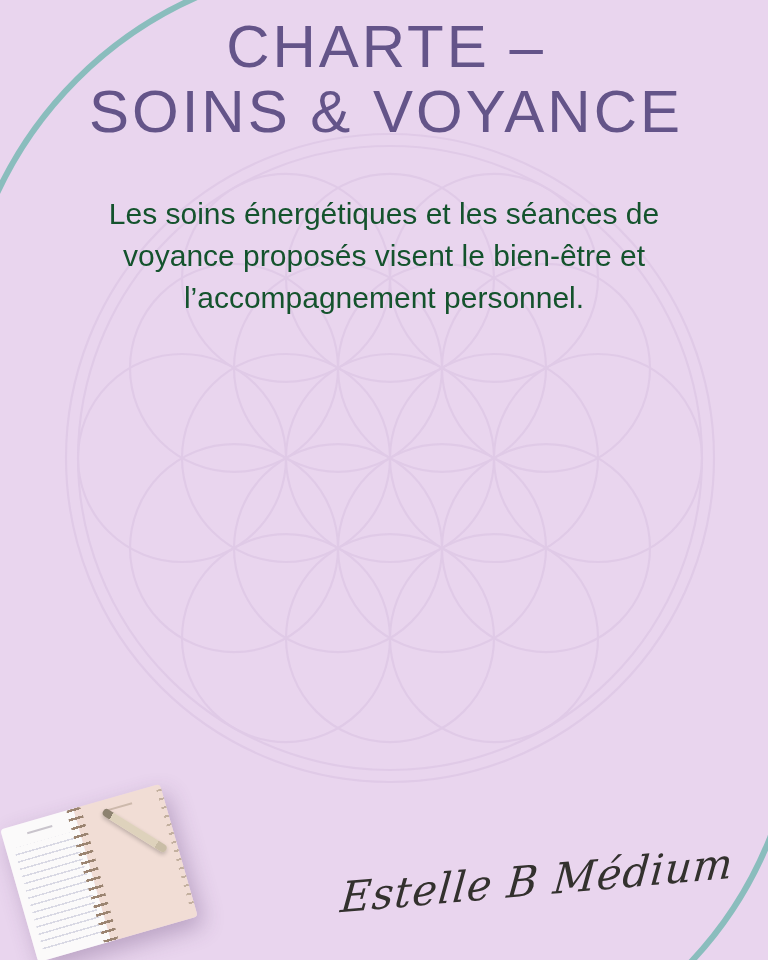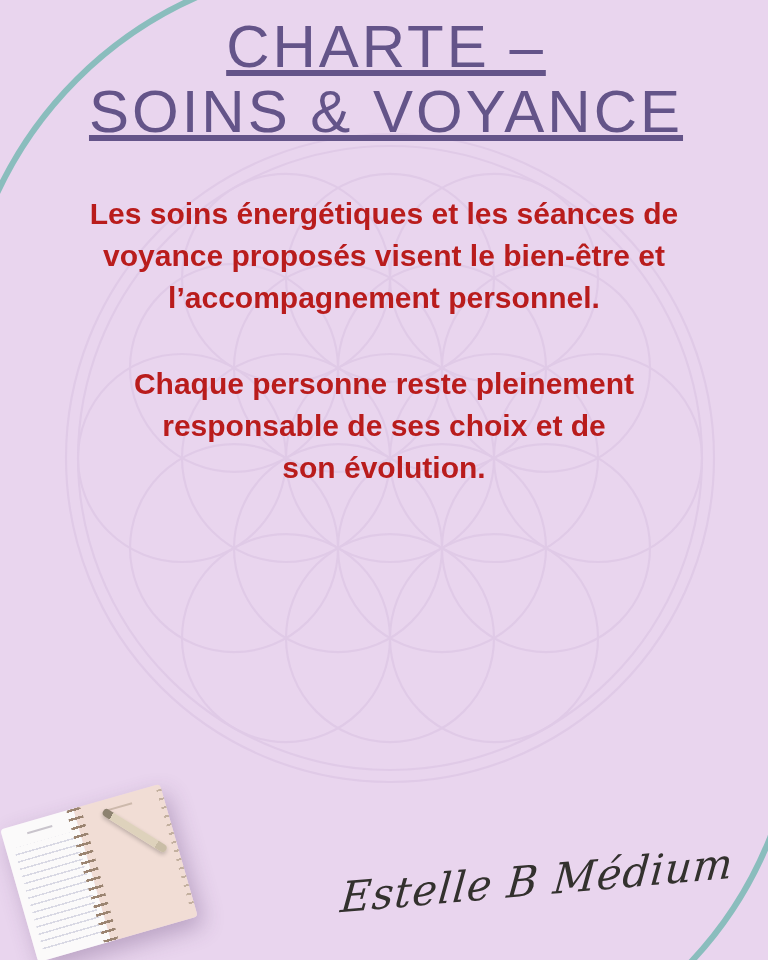--- a/index.html
+++ b/index.html
@@ -32,31 +32,29 @@
   .content { position: relative; z-index: 2; text-align: center; }
 
   .title {
     margin: 14px 0 48px 4px;
     font-size: 60px;
     font-weight: 400;
     letter-spacing: 3px;
     line-height: 1.09;
     color: #645489;
     white-space: pre-line;
-    text-decoration: underline;
   }
 
   .para {
     margin: 0 0 44px 0;
     padding: 0 28px;
     font-size: 30px;
     line-height: 1.4;
-    color: #b91c1c;
+    color: #14532d;
     white-space: pre-line;
-    font-weight: bold;
   }
 
   
   .signature {
     position: absolute;
     top: 856px;
     right: 34px;
     z-index: 3;
     font-family: "DejaVu Serif", serif;
     font-style: italic;
@@ -172,23 +170,20 @@
       <circle cx="0" cy="0" r="324"></circle>
     </svg>
 
   <div class="content">
     <h1 class="title">CHARTE –
 SOINS &amp; VOYANCE</h1>
 
     <p class="para">Les soins énergétiques et les séances de
 voyance proposés visent le bien-être et
 l’accompagnement personnel.</p>
-    <p class="para">Chaque personne reste pleinement
-responsable de ses choix et de
-son évolution.</p>
   </div>
 
   <div class="notebook-wrap">
     <div class="notebook">
       <div class="page-left">
         <div class="page-head"></div>
         <div class="ruled"></div>
       </div>
       <div class="spiral"></div>
       <div class="page-right">

